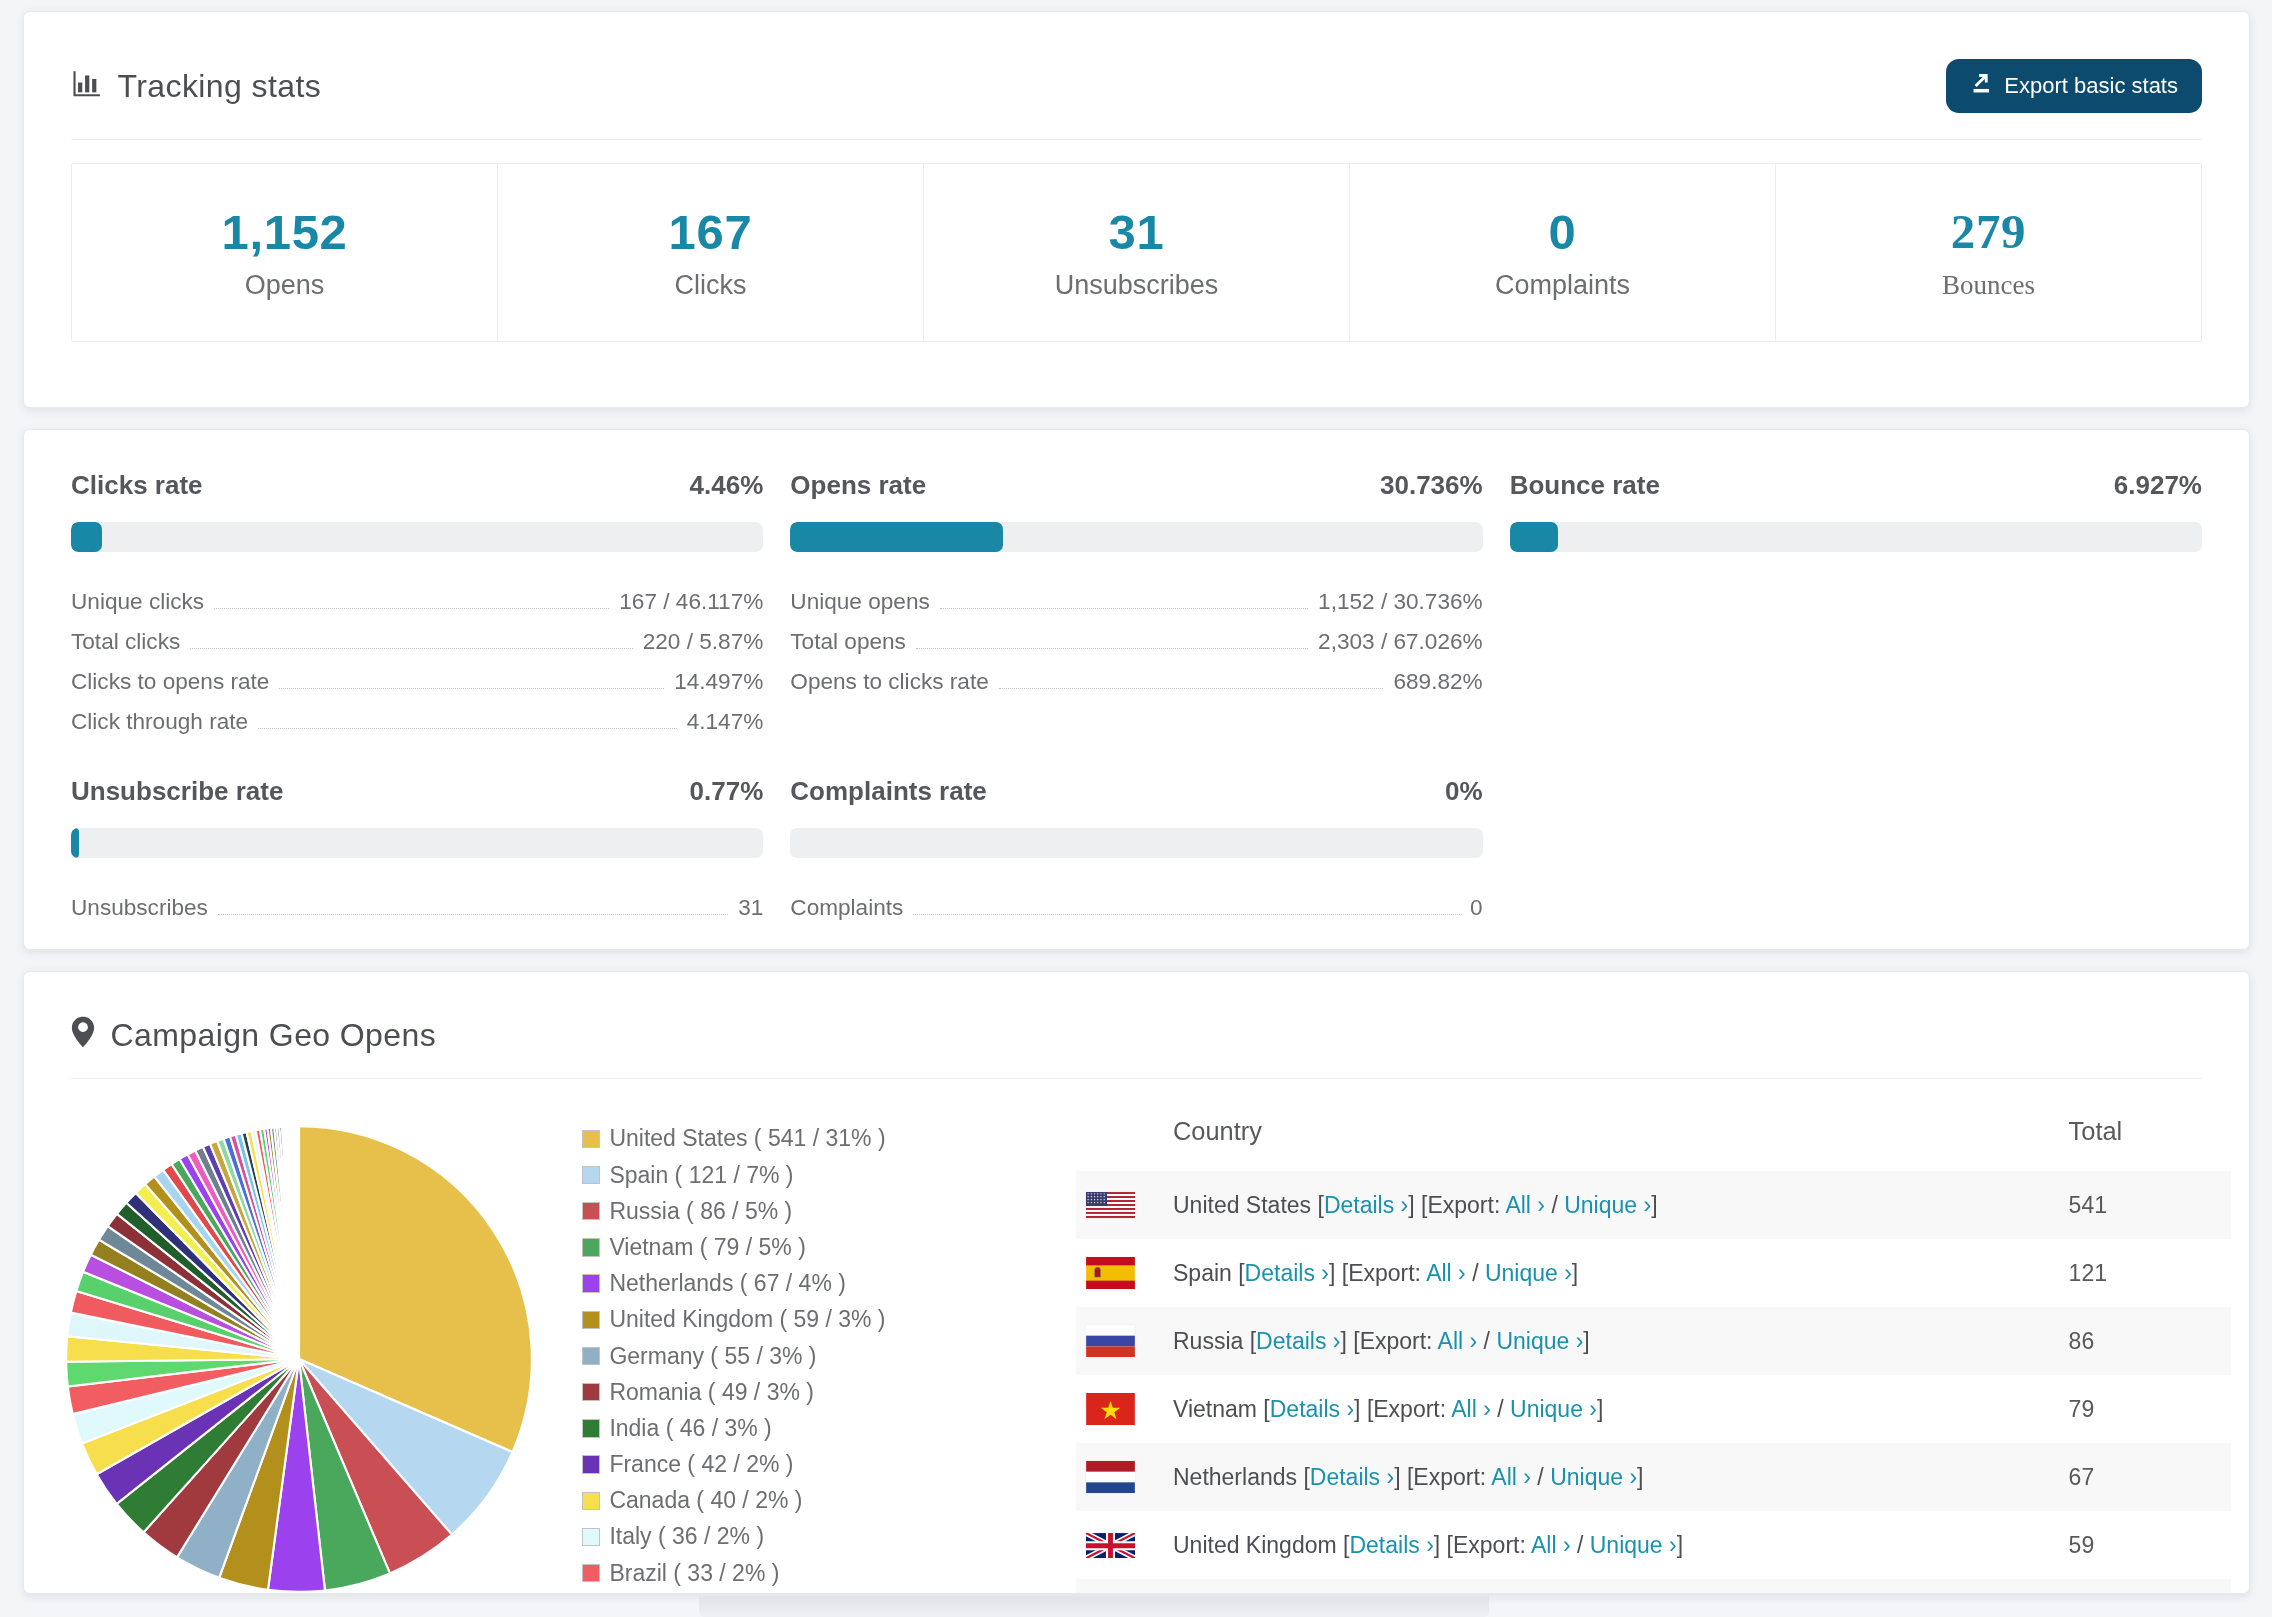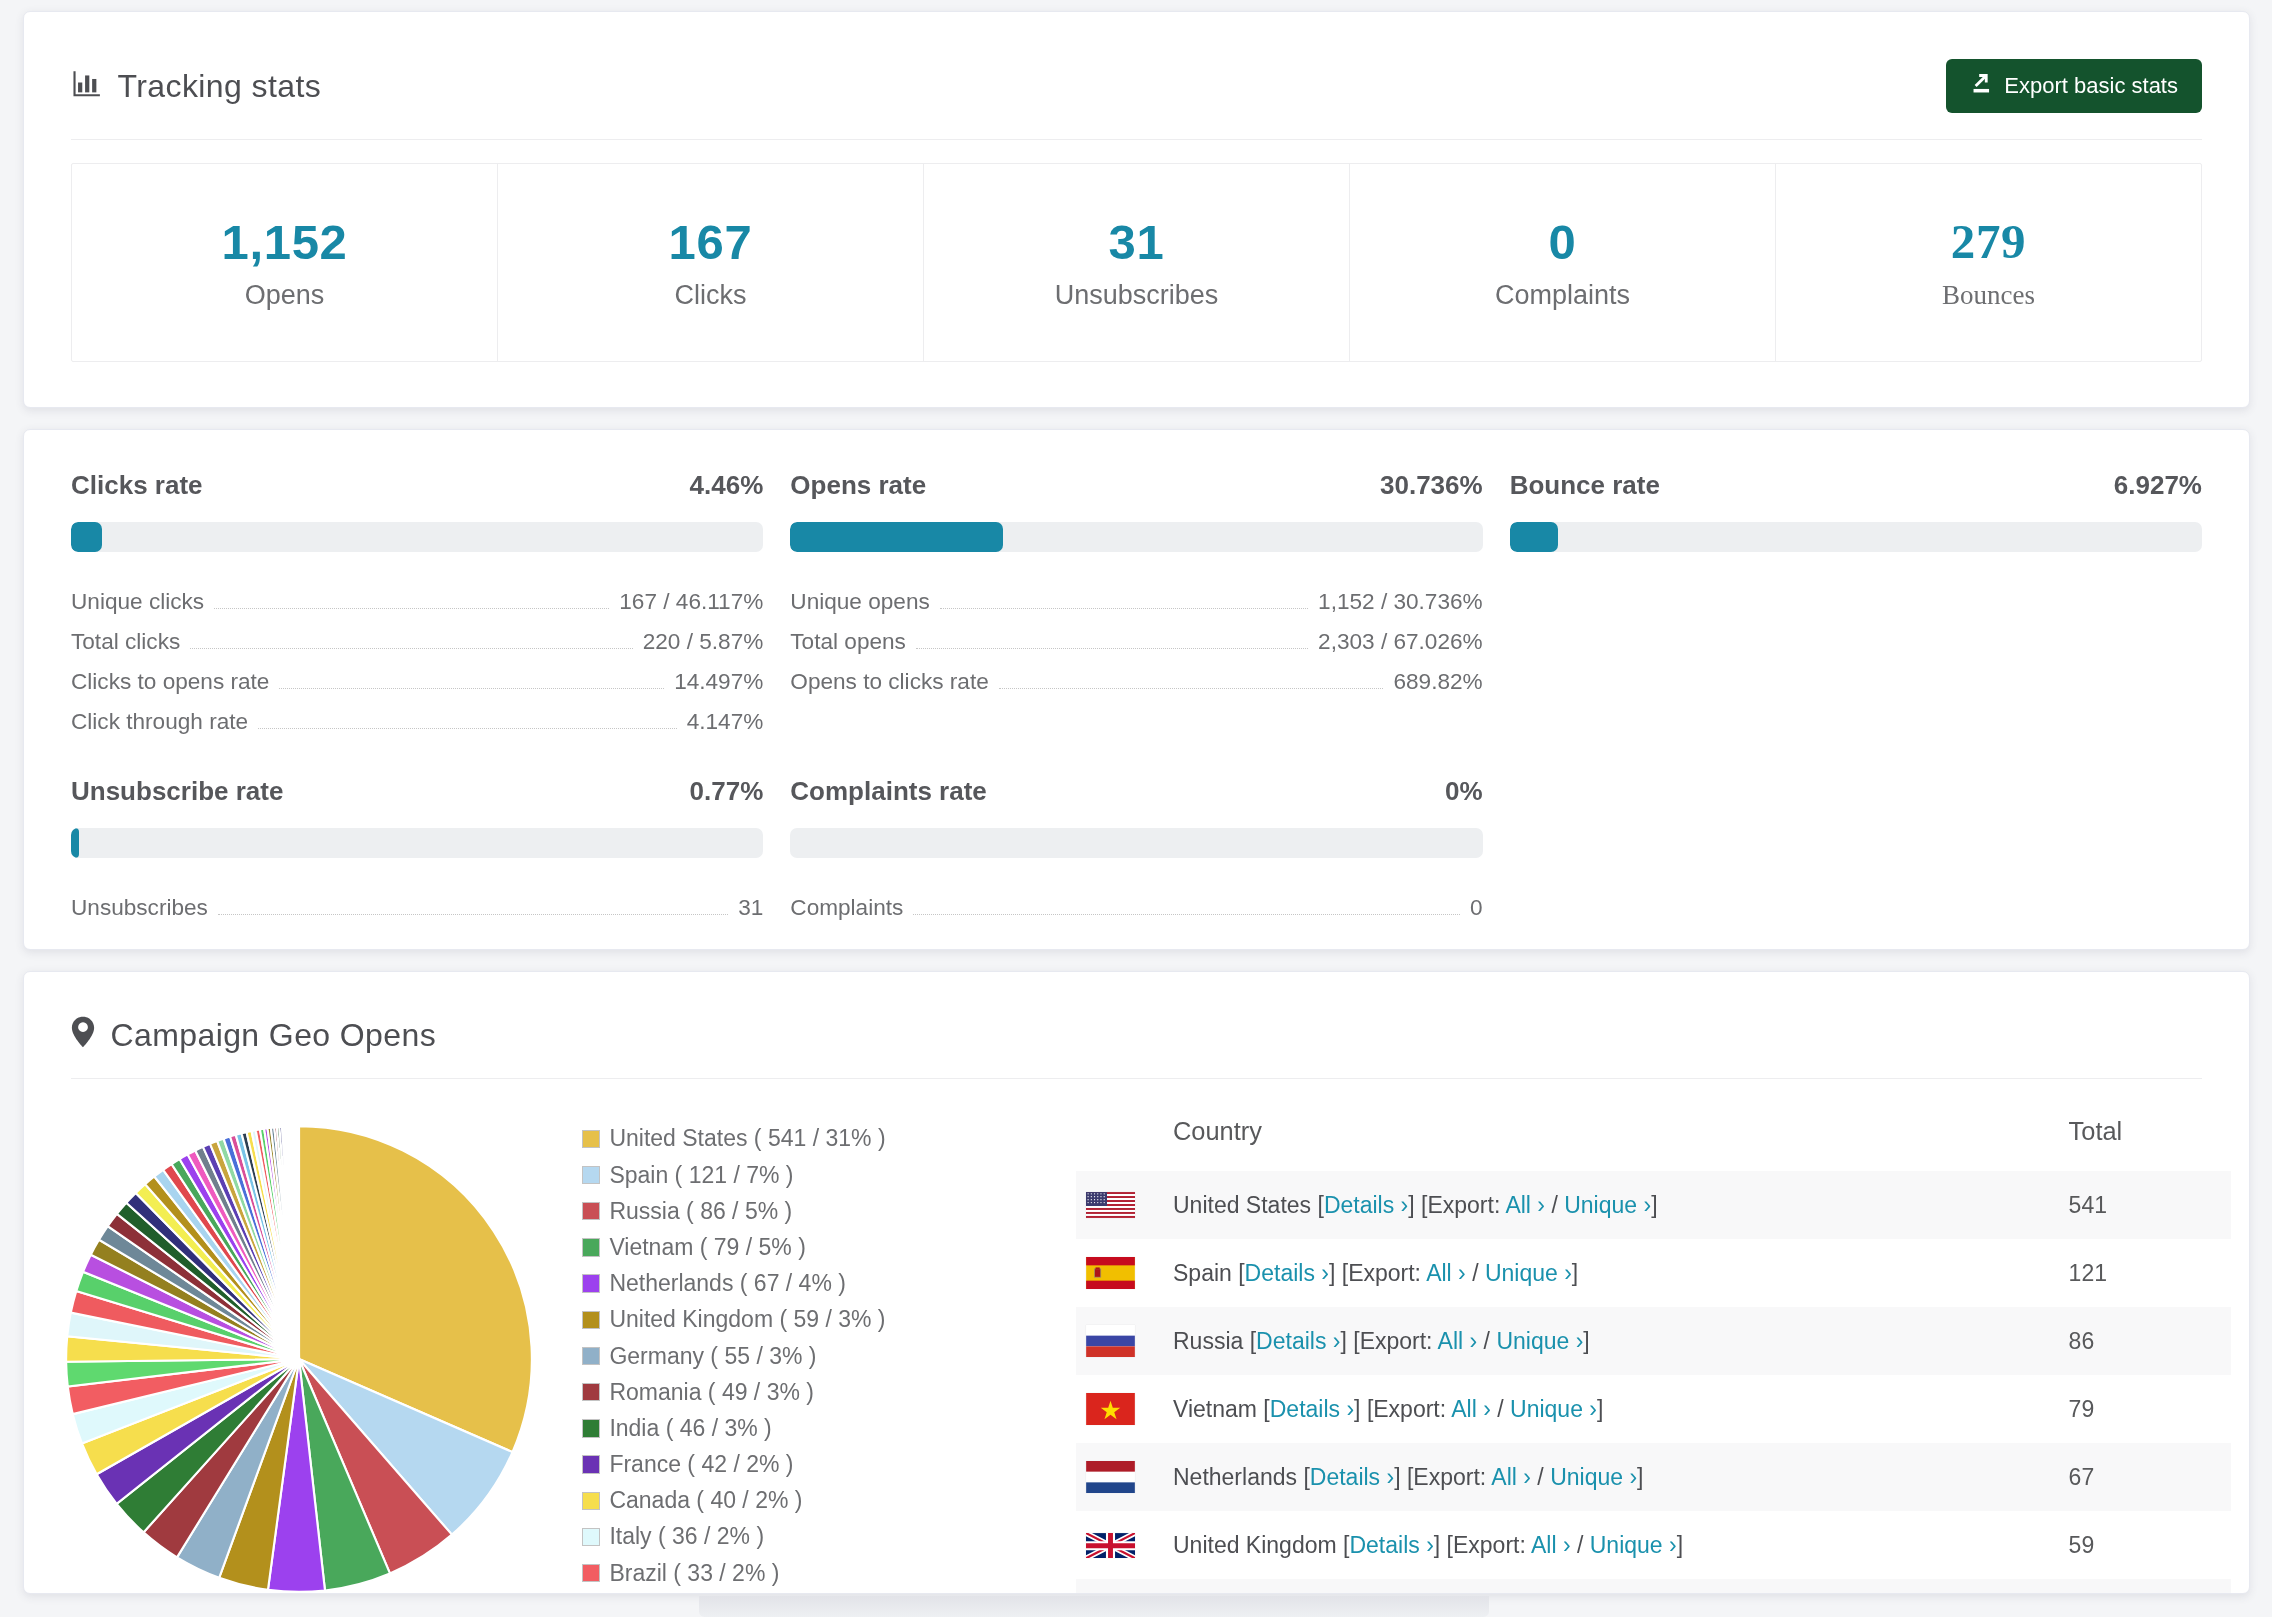--- a/index.html
+++ b/index.html
@@ -26,27 +26,27 @@
     border-bottom:0.7px solid #ededef;
   }
   .card-title { display:flex; align-items:center; gap:15.5px;
     font-size:32px; font-weight:400; color:#4d4e52; letter-spacing:0.4px; }
   .card-title svg { flex:0 0 auto; }
 
   
   .card-tracking { margin-top:11.3px; height:397px; }
   .export-btn {
     display:flex; align-items:center; gap:11.3px;
-    background:#14532d; color:#fff; border:none; border-radius:6px;
+    background:#0c4a6e; color:#fff; border:none; border-radius:13px;
     font-family:inherit; font-size:22px; padding:12.7px 24px; cursor:pointer;
   }
   .stats-box {
     margin:23px 47px 0 47px;
     border:0.7px solid #ededef; border-radius:2.1px;
-    display:flex; height:199px;
+    display:flex; height:179px;
   }
   .stat-cell {
     flex:1 1 0; display:flex; flex-direction:column;
     align-items:center; justify-content:center;
     border-right:0.7px solid #ededef;
   }
   .stat-cell:last-child { border-right:none;font-family:Liberation Serif, serif; }
   .stat-value { font-size:49px; font-weight:700; color:#1888a6; letter-spacing:0.7px; }
   .stat-label { font-size:27px; color:#6d6e71; margin-top:10px; }
 

